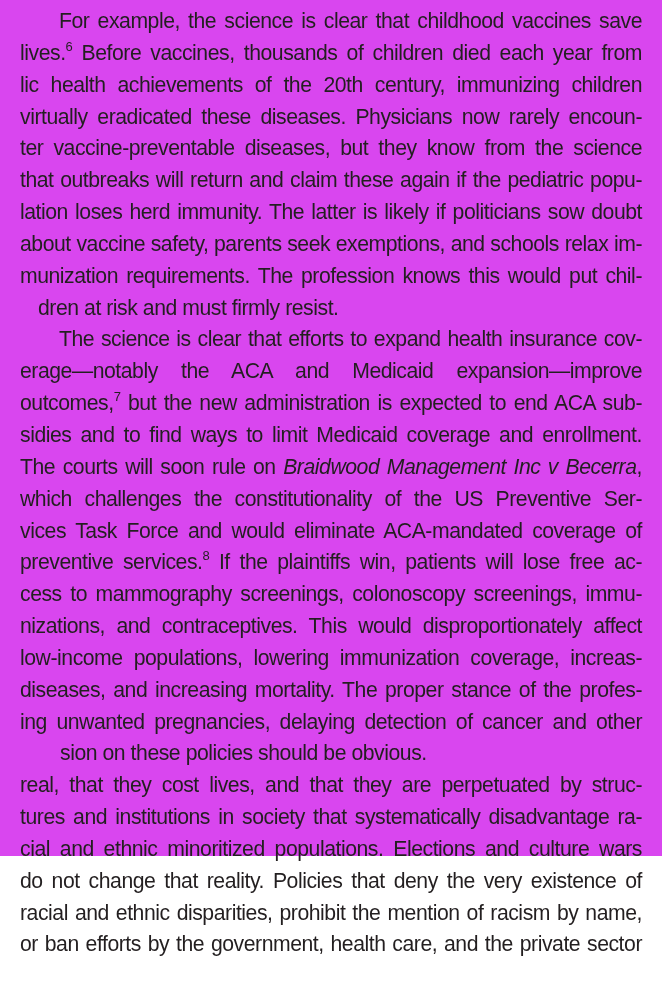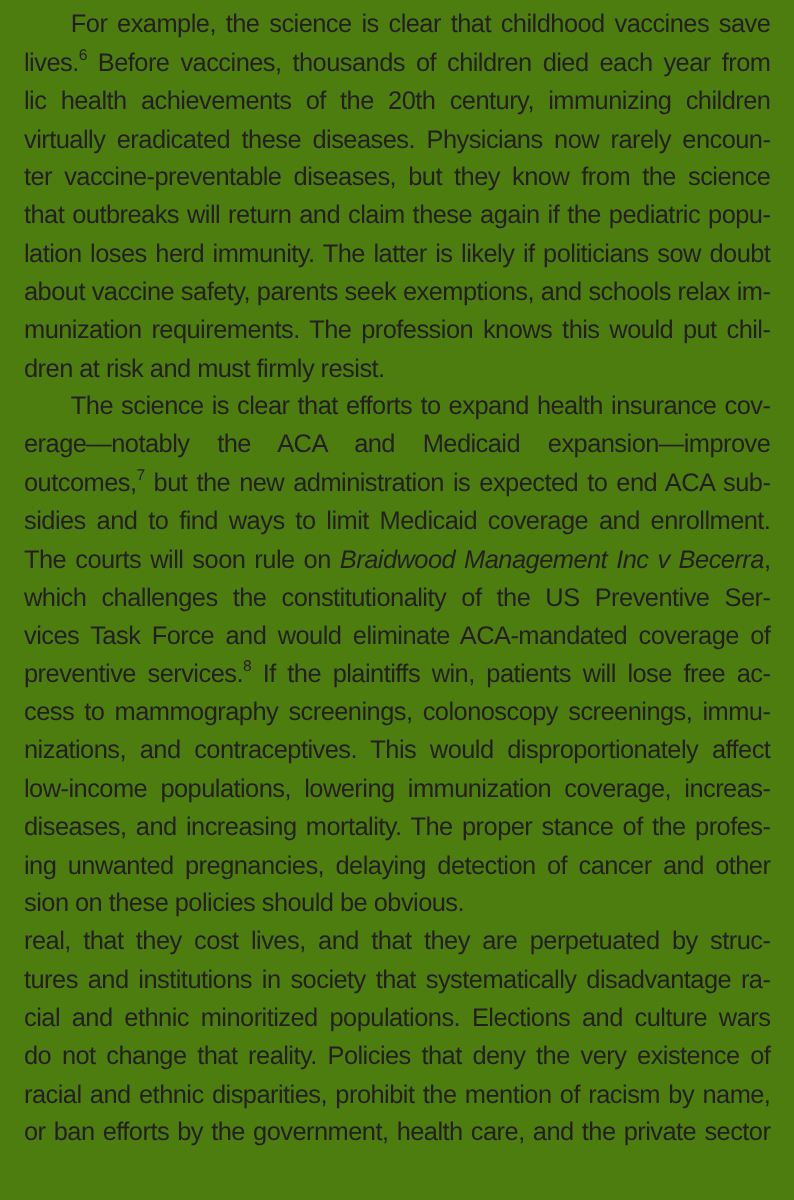--- a/index.html
+++ b/index.html
@@ -1,21 +1,21 @@
 <!DOCTYPE html>
 <html><head>
 <meta charset="utf-8">
 <style>
   html, body { margin: 0; padding: 0; background: #ffffff; }
   body { width: 662px; height: 1000px; overflow: hidden; }
   .page {
     position: relative;
     width: 662px;
-    height: 1000px;
-    background: #4d7c0f;
+    height: 856px;
+    background: #d946ef;
     color: #231f20;
     font-family: "Liberation Sans", sans-serif;
   }
   .col {
     position: absolute;
     left: 20px;
     top: 5px;
     width: 622px;
   }
   .line {
@@ -48,37 +48,37 @@
       <div>
         <span class="line indent" style=""><span>For example, the science is clear that childhood vaccines save</span></span>
         <span class="line" style=""><span>lives.</span><sup class="ref">6</sup><span> Before vaccines, thousands of children died each year from</span></span>
         <span class="line" style=""><span>lic health achievements of the 20th century, immunizing children</span></span>
         <span class="line" style=""><span>virtually eradicated these diseases. Physicians now rarely encoun-</span></span>
         <span class="line" style=""><span>ter vaccine-preventable diseases, but they know from the science</span></span>
         <span class="line" style=""><span>that outbreaks will return and claim these again if the pediatric popu-</span></span>
         <span class="line" style=""><span>lation loses herd immunity. The latter is likely if politicians sow doubt</span></span>
         <span class="line" style=""><span>about vaccine safety, parents seek exemptions, and schools relax im-</span></span>
         <span class="line" style=""><span>munization requirements. The profession knows this would put chil-</span></span>
-        <span class="line last" style="text-align-last: left;"><span>dren at risk and must firmly resist.</span></span>
+        <span class="line last" style="text-align-last: left; margin-left: 18px;"><span>dren at risk and must firmly resist.</span></span>
       </div>
       <div>
         <span class="line indent" style=""><span>The science is clear that efforts to expand health insurance cov-</span></span>
         <span class="line" style=""><span>erage—notably the ACA and Medicaid expansion—improve</span></span>
         <span class="line" style=""><span>outcomes,</span><sup class="ref">7</sup><span> but the new administration is expected to end ACA sub-</span></span>
         <span class="line" style=""><span>sidies and to find ways to limit Medicaid coverage and enrollment.</span></span>
         <span class="line" style=""><span>The courts will soon rule on </span><i>Braidwood Management Inc v Becerra</i><span>,</span></span>
         <span class="line" style=""><span>which challenges the constitutionality of the US Preventive Ser-</span></span>
         <span class="line" style=""><span>vices Task Force and would eliminate ACA-mandated coverage of</span></span>
         <span class="line" style=""><span>preventive services.</span><sup class="ref">8</sup><span> If the plaintiffs win, patients will lose free ac-</span></span>
         <span class="line" style=""><span>cess to mammography screenings, colonoscopy screenings, immu-</span></span>
         <span class="line" style=""><span>nizations, and contraceptives. This would disproportionately affect</span></span>
         <span class="line" style=""><span>low-income populations, lowering immunization coverage, increas-</span></span>
         <span class="line" style=""><span>diseases, and increasing mortality. The proper stance of the profes-</span></span>
         <span class="line" style=""><span>ing unwanted pregnancies, delaying detection of cancer and other</span></span>
-        <span class="line last" style="text-align-last: left;"><span>sion on these policies should be obvious.</span></span>
+        <span class="line last" style="text-align-last: left; margin-left: 40px;"><span>sion on these policies should be obvious.</span></span>
       </div>
       <div>
         <span class="line" style=""><span>real, that they cost lives, and that they are perpetuated by struc-</span></span>
         <span class="line" style=""><span>tures and institutions in society that systematically disadvantage ra-</span></span>
         <span class="line" style=""><span>cial and ethnic minoritized populations. Elections and culture wars</span></span>
         <span class="line" style=""><span>do not change that reality. Policies that deny the very existence of</span></span>
         <span class="line" style=""><span>racial and ethnic disparities, prohibit the mention of racism by name,</span></span>
         <span class="line" style=""><span>or ban efforts by the government, health care, and the private sector</span></span>
       </div>
     </div>

